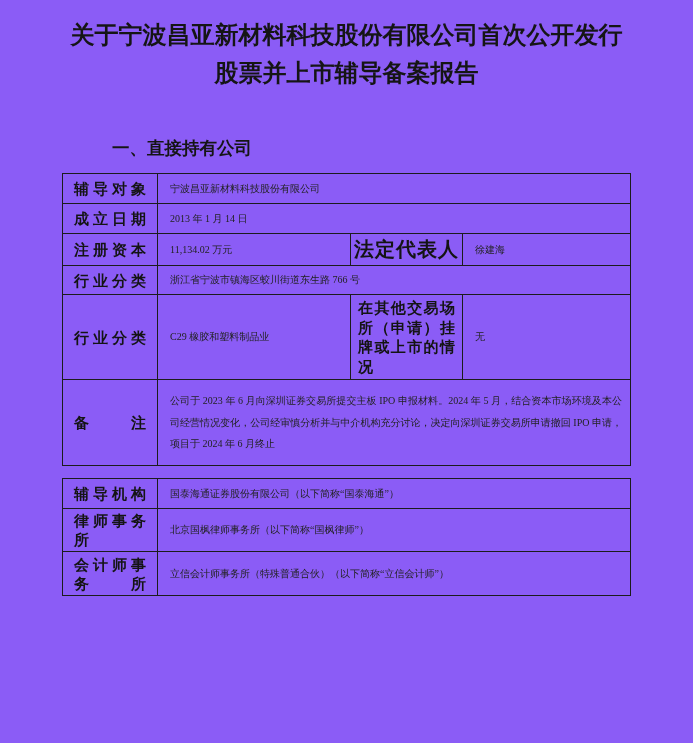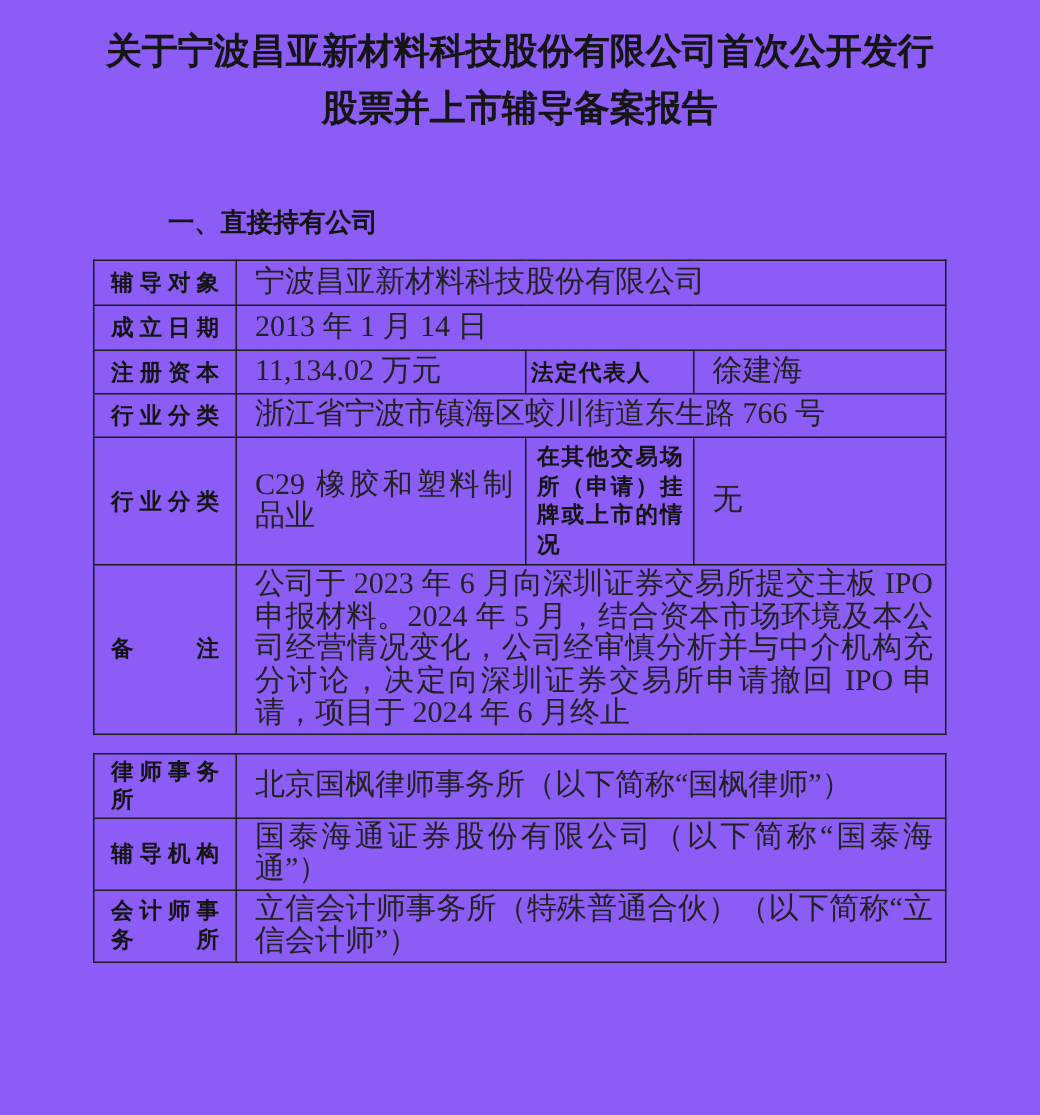--- a/index.html
+++ b/index.html
@@ -63,29 +63,29 @@
     padding: 2px 7px;
     text-align: justify;
     text-align-last: justify;
     word-break: break-all;
     color: #141414;
     margin-top: 25px;
   }
   td.label-compact {
     font-family: "Liberation Sans", sans-serif;
     font-weight: bold;
-    font-size: 15px;
+    font-size: 20px;
     padding: 2px 3px;
-    text-align: left;
+    text-align: center;
     letter-spacing: 1px;
     color: #141414;
   }
   td.value {
     font-family: "Liberation Serif", serif;
-    font-size: 20px;
+    font-size: 10px;
     line-height: 21.5px;
     padding: 2px 8px 2px 12px;
     text-align: justify;
     color: #222222;
   }
 </style>
 </head>
 <body>
 
 <div class="page">
@@ -133,27 +133,27 @@
   </tbody>
     </table>
 
 
   <table class="doc-table" style="margin-top:12px">
     <colgroup>
       <col style="width:95px">
         <col style="width:473px">
     </colgroup>
     <tbody>
+    <tr style="height:30px">
+      <td class="label">辅导机构</td>
+      <td class="value">国泰海通证券股份有限公司（以下简称“国泰海通”）</td>
+    </tr>
     <tr style="height:39px">
       <td class="label">律师事务所</td>
       <td class="value">北京国枫律师事务所（以下简称“国枫律师”）</td>
-    </tr>
-    <tr style="height:30px">
-      <td class="label">辅导机构</td>
-      <td class="value">国泰海通证券股份有限公司（以下简称“国泰海通”）</td>
     </tr>
     <tr style="height:44px">
       <td class="label">会计师事务所</td>
       <td class="value">立信会计师事务所（特殊普通合伙）（以下简称“立信会计师”）</td>
     </tr>
   </tbody>
     </table>
 
 </div>
 

